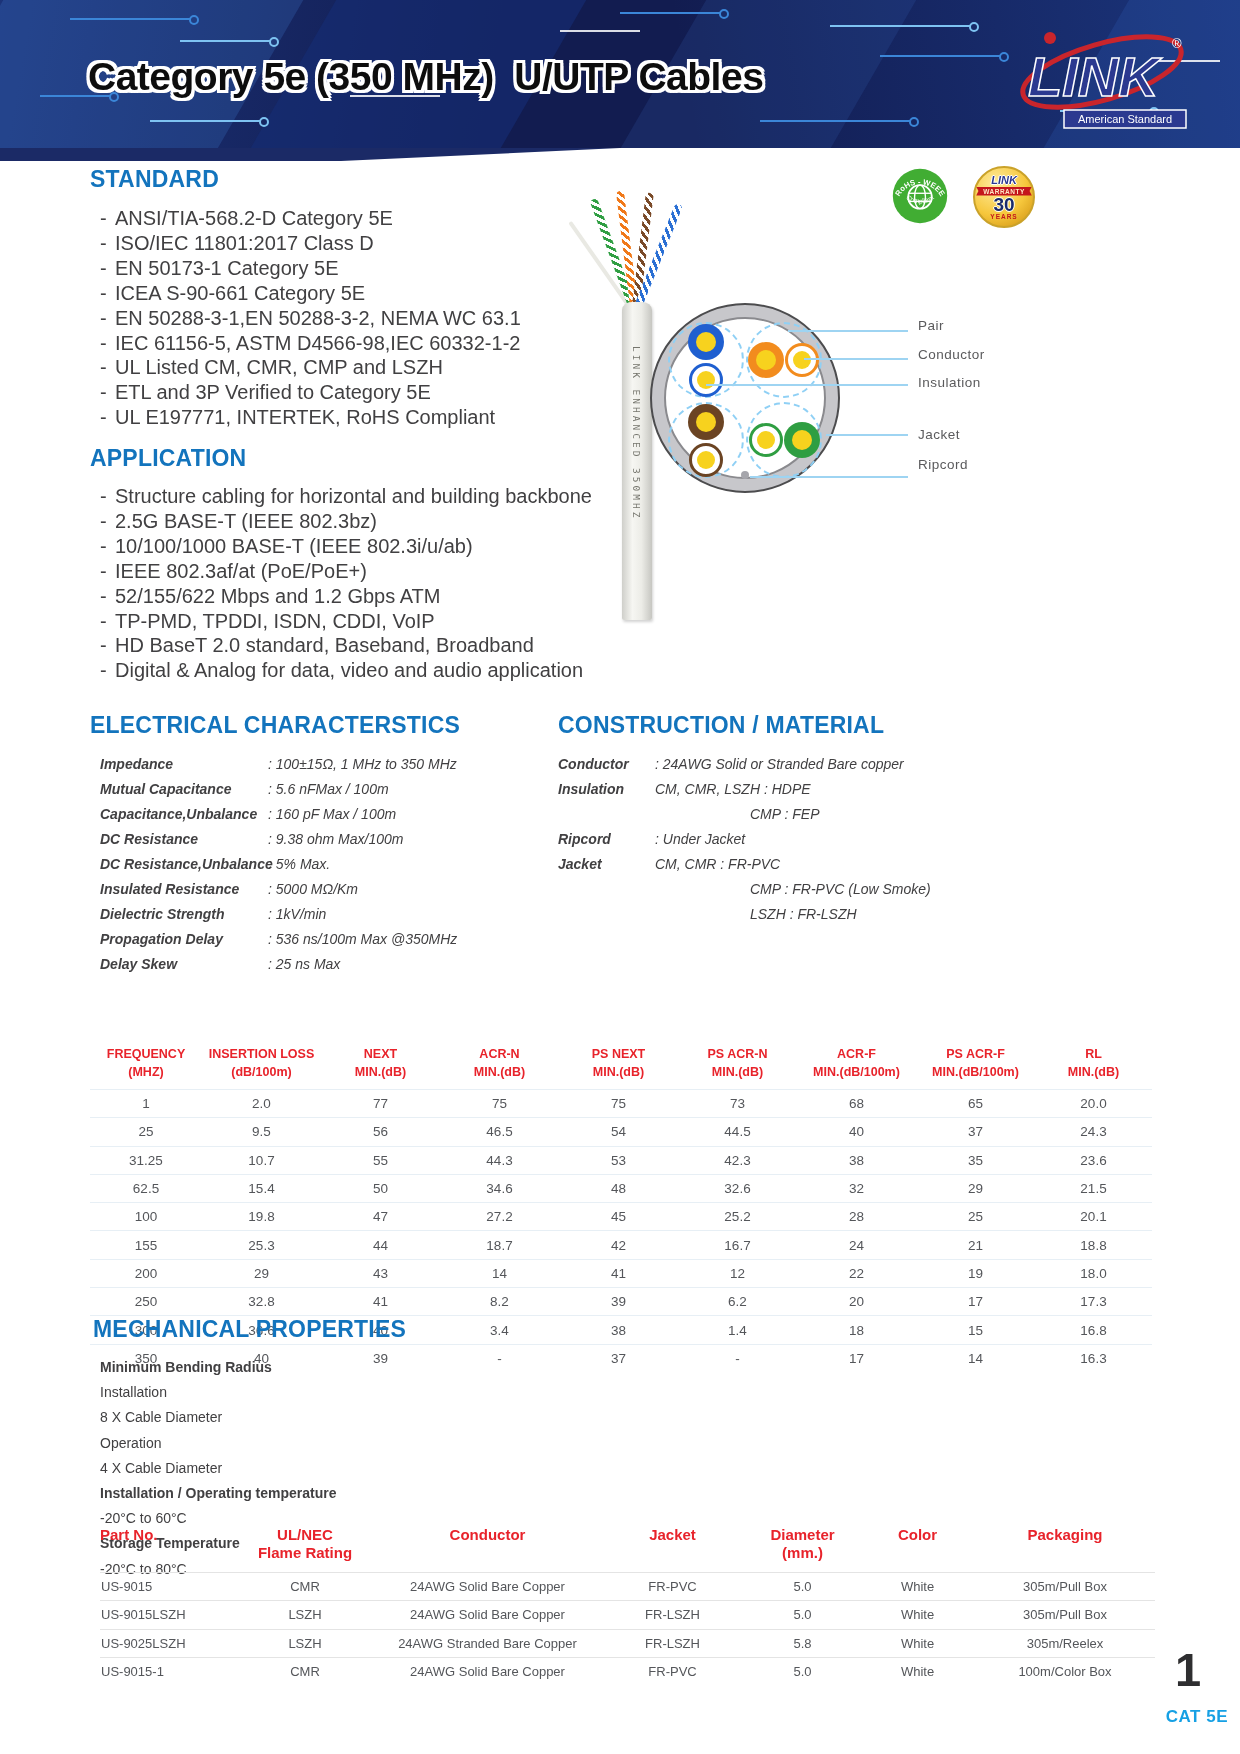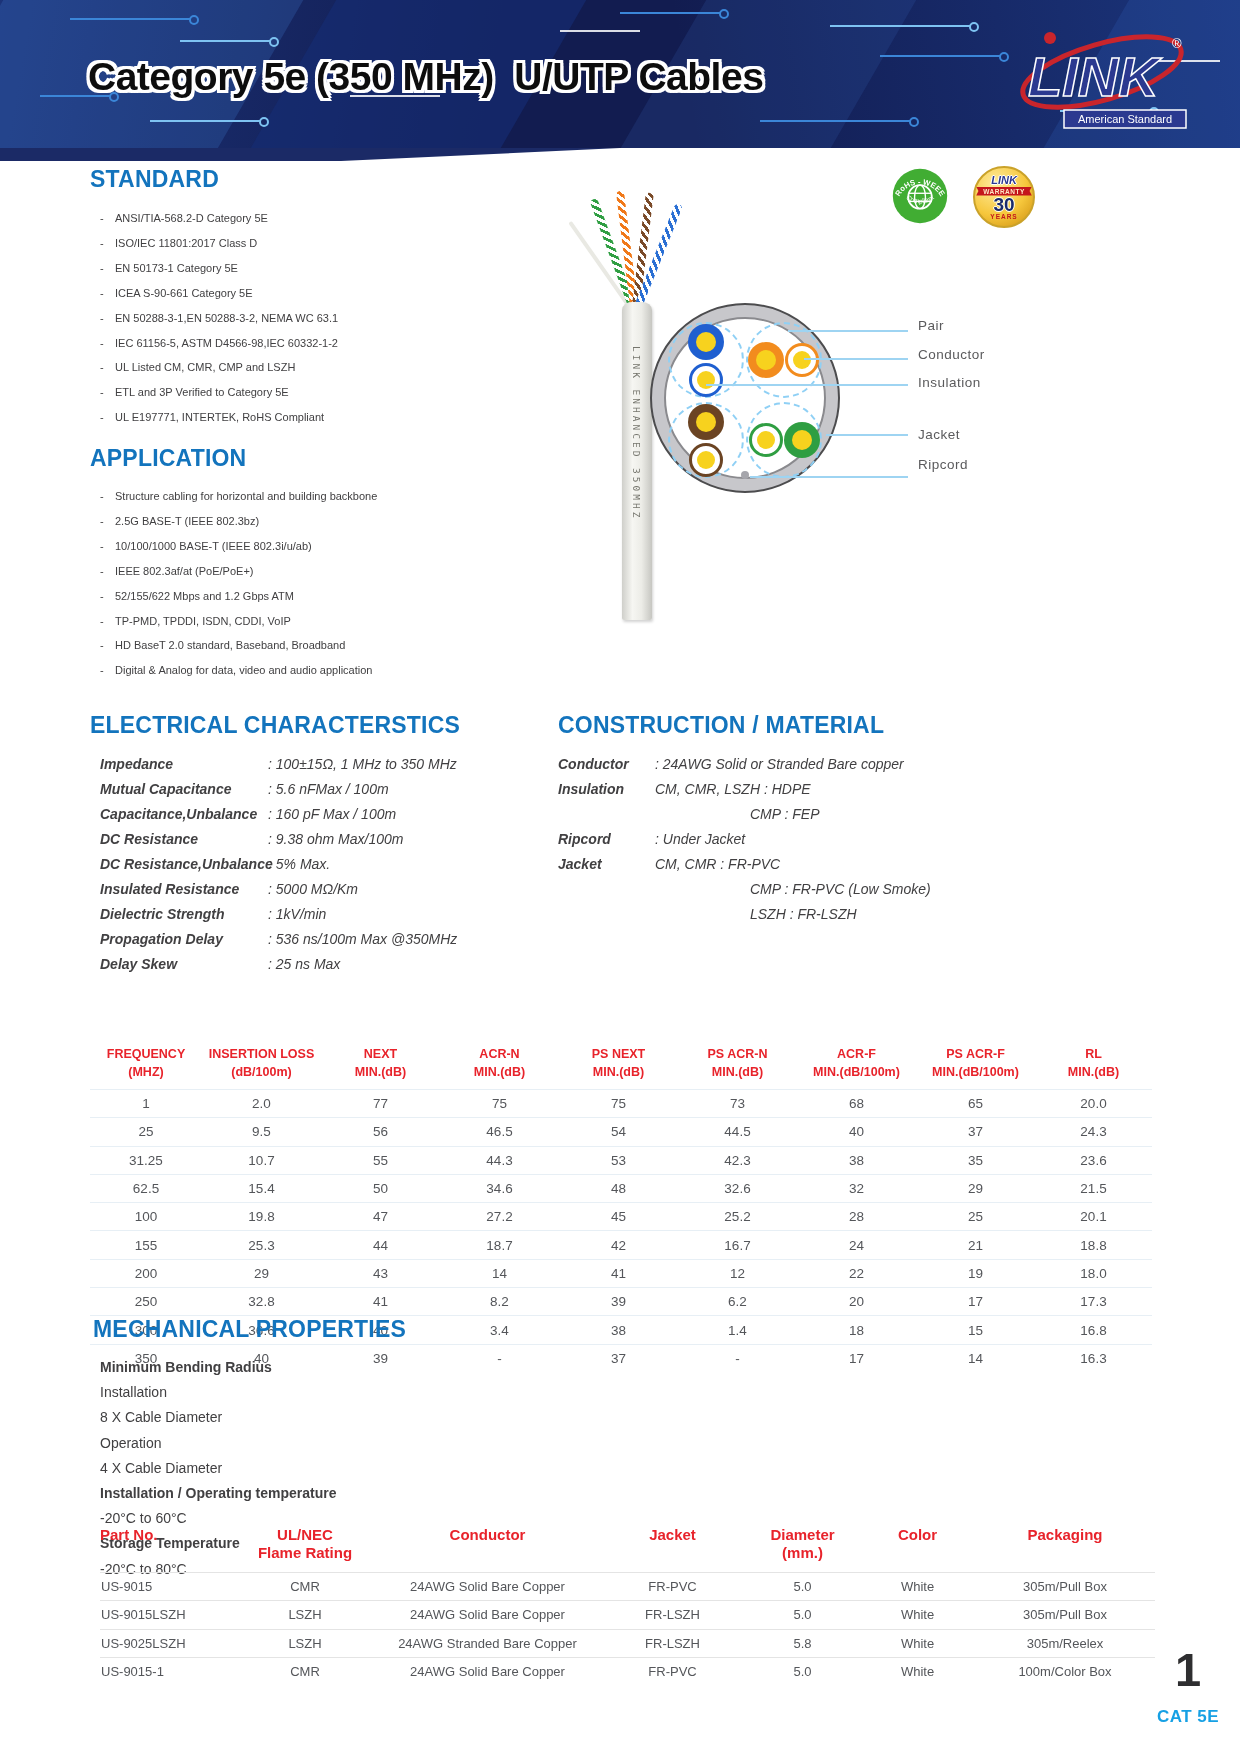--- a/index.html
+++ b/index.html
@@ -35,21 +35,21 @@
   .bg-brand{font-size:11px;font-weight:bold;font-style:italic;color:#2b3990;line-height:11px;
     text-shadow:-1px 0 #fff,1px 0 #fff,0 -1px #fff,0 1px #fff;}
   .bg-ribbon{font-size:6.5px;font-weight:bold;color:#ffe9c8;background:#c4161c;padding:1px 7px;margin-top:1px;
     clip-path:polygon(0 0,100% 0,96% 50%,100% 100%,0 100%,4% 50%);letter-spacing:.5px;}
   .bg-years{font-size:19px;font-weight:900;color:#1a2a6b;line-height:17px;
     text-shadow:-1px 0 #ffe,1px 0 #ffe,0 -1px #ffe,0 1px #ffe;}
   .bg-yearslabel{font-size:6.5px;font-weight:bold;color:#c4161c;letter-spacing:1px;}
 
   
   .sec-h{position:absolute;color:#1374bd;font-weight:bold;font-size:23px;letter-spacing:.2px;white-space:nowrap;}
-  .blist{position:absolute;font-size:11px;color:#414042;}
+  .blist{position:absolute;font-size:20px;color:#414042;}
   .blist-item{position:relative;padding-left:15px;line-height:24.9px;white-space:nowrap;}
   .blist-item::before{content:"-";position:absolute;left:0;}
 
   .kvlist{position:absolute;}
   .kv-row{display:flex;line-height:25px;font-size:14px;color:#414042;white-space:nowrap;font-style:italic;}
   .kv-label{font-weight:bold;flex-shrink:0;}
   .kvlist.elec .kv-label{width:168px;}
   .kvlist.cons .kv-label{width:97px;}
   .kv-value.ind{padding-left:95px;}
 
@@ -67,21 +67,21 @@
 
   
   .ptable{position:absolute;left:100px;top:1526px;width:1055px;border-collapse:collapse;table-layout:fixed;}
   .ptable th{font-size:15px;font-weight:bold;color:#e8232b;text-align:center;padding:0 0 10px 0;vertical-align:top;}
   .ptable .th1,.ptable .th2{line-height:18px;}
   .ptable td{font-size:13px;color:#54565a;text-align:center;height:25.3px;border-top:1px solid #e4e4e4;white-space:nowrap;}
   .ptable th.la,.ptable td.la{text-align:left;}
 
   
   .page-num{position:absolute;left:1148px;top:1642px;width:80px;text-align:center;font-size:47px;font-weight:900;color:#2e2e30;}
-  .page-cat{position:absolute;left:1148px;top:1707px;width:80px;text-align:center;font-size:17px;font-weight:bold;color:#16a0e4;letter-spacing:.5px;}
+  .page-cat{position:absolute;left:1148px;top:1707px;width:80px;text-align:right;font-size:17px;font-weight:bold;color:#16a0e4;letter-spacing:.5px;}
 
   
   .cable-photo{position:absolute;left:540px;top:190px;width:190px;height:430px;}
   .wire{position:absolute;width:8px;border-radius:4px;transform-origin:50% 100%;}
   .wire.rip{width:4px;background:#e9e9e3;}
   .wire.grn{background:repeating-linear-gradient(45deg,#fff 0 3px,#2f9e42 3px 6px);}
   .wire.org{background:repeating-linear-gradient(45deg,#fff 0 3px,#f07818 3px 6px);}
   .wire.brn{background:repeating-linear-gradient(45deg,#fff 0 3px,#7a4a28 3px 6px);}
   .wire.blu{background:repeating-linear-gradient(45deg,#fff 0 3px,#2a6fd4 3px 6px);}
   .jacket{position:absolute;left:82px;top:112px;width:30px;height:318px;border-radius:10px 10px 2px 2px/8px 8px 2px 2px;

